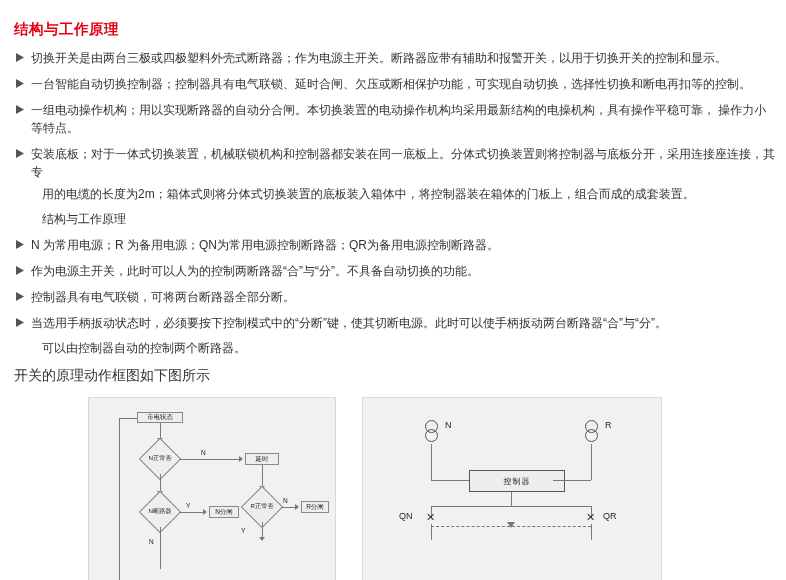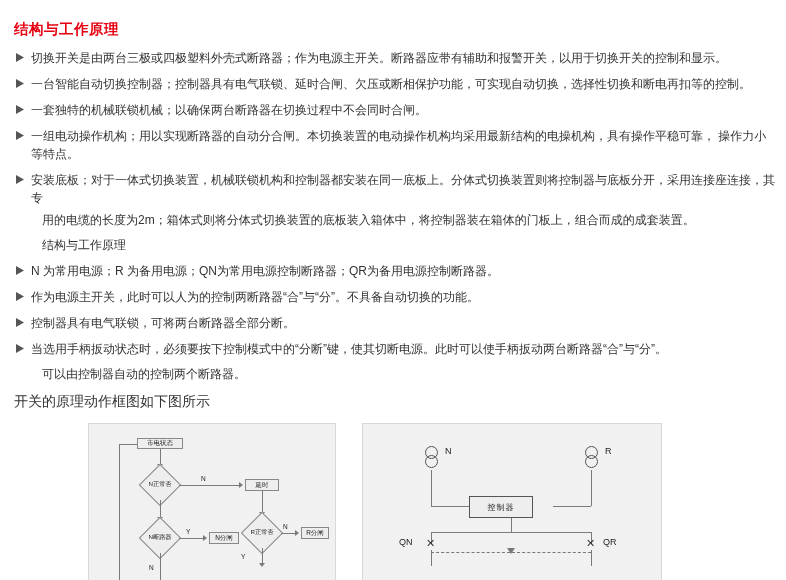--- a/index.html
+++ b/index.html
@@ -211,28 +211,20 @@
           </svg>
       </span>
       <span class="btext">一台智能自动切换控制器；控制器具有电气联锁、延时合闸、欠压或断相保护功能，可实现自动切换，选择性切换和断电再扣等的控制。</span>
     </li>
     <li class="bullet-row">
       <span class="tri">
         <svg width="9" height="9" viewBox="0 0 9 9">
             <polygon points="0,0 8,4.5 0,9" fill="#555"></polygon>
           </svg>
       </span>
-      <span class="btext">一套独特的机械联锁机械；以确保两台断路器在切换过程中不会同时合闸。</span>
-    </li>
-    <li class="bullet-row">
-      <span class="tri">
-        <svg width="9" height="9" viewBox="0 0 9 9">
-            <polygon points="0,0 8,4.5 0,9" fill="#555"></polygon>
-          </svg>
-      </span>
       <span class="btext">一组电动操作机构；用以实现断路器的自动分合闸。本切换装置的电动操作机构均采用最新结构的电操机构，具有操作平稳可靠， 操作力小等特点。</span>
     </li>
     <li class="bullet-row">
       <span class="tri">
         <svg width="9" height="9" viewBox="0 0 9 9">
             <polygon points="0,0 8,4.5 0,9" fill="#555"></polygon>
           </svg>
       </span>
       <span class="btext">安装底板；对于一体式切换装置，机械联锁机构和控制器都安装在同一底板上。分体式切换装置则将控制器与底板分开，采用连接座连接，其专</span>
     </li>
@@ -338,21 +330,21 @@
       <div class="coil" style="left:62px; top:31px;"></div>
       <div class="term-lbl" style="left:82px; top:22px;">N</div>
 
       <div class="coil" style="left:222px; top:22px;"></div>
       <div class="coil" style="left:222px; top:31px;"></div>
       <div class="term-lbl" style="left:242px; top:22px;">R</div>
 
       <div class="ln v" style="left:68px; top:46px; height:36px;"></div>
       <div class="ln v" style="left:228px; top:46px; height:36px;"></div>
 
-      <div class="ctrl-box" style="left:106px; top:72px; width:64px; height:22px;">控制器</div>
+      <div class="ctrl-box" style="left:106px; top:72px; width:96px; height:22px;">控制器</div>
 
       <div class="ln h" style="left:68px; top:82px; width:38px;"></div>
       <div class="ln h" style="left:190px; top:82px; width:38px;"></div>
       <div class="ln v" style="left:148px; top:94px; height:14px;"></div>
       <div class="ln h" style="left:68px; top:108px; width:160px;"></div>
 
       <div class="ln v" style="left:68px; top:108px; height:12px;"></div>
       <div class="ln v" style="left:228px; top:108px; height:12px;"></div>
       <div class="sw-x" style="left:63px; top:114px;">✕</div>
       <div class="sw-x" style="left:223px; top:114px;">✕</div>

